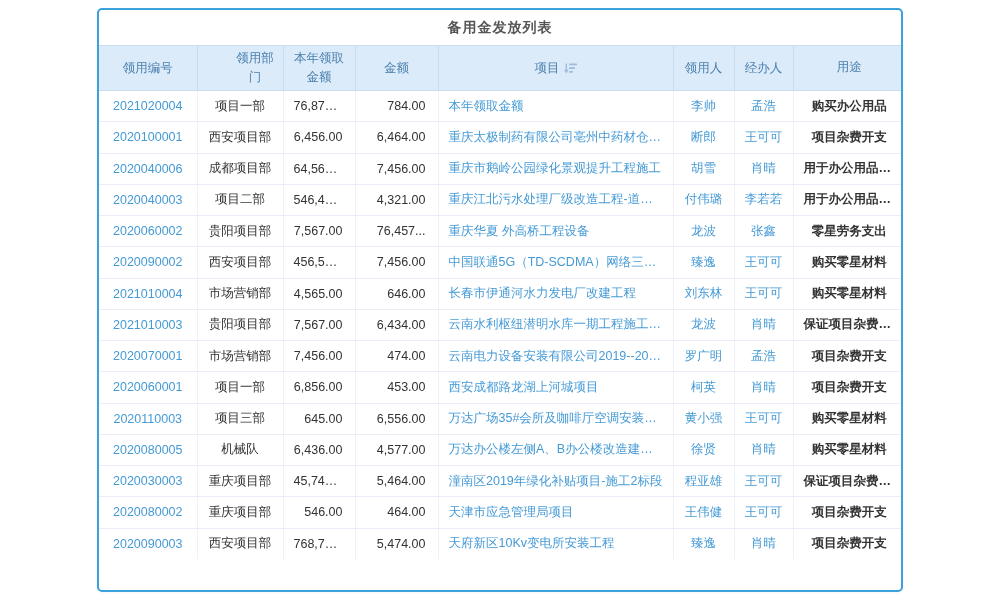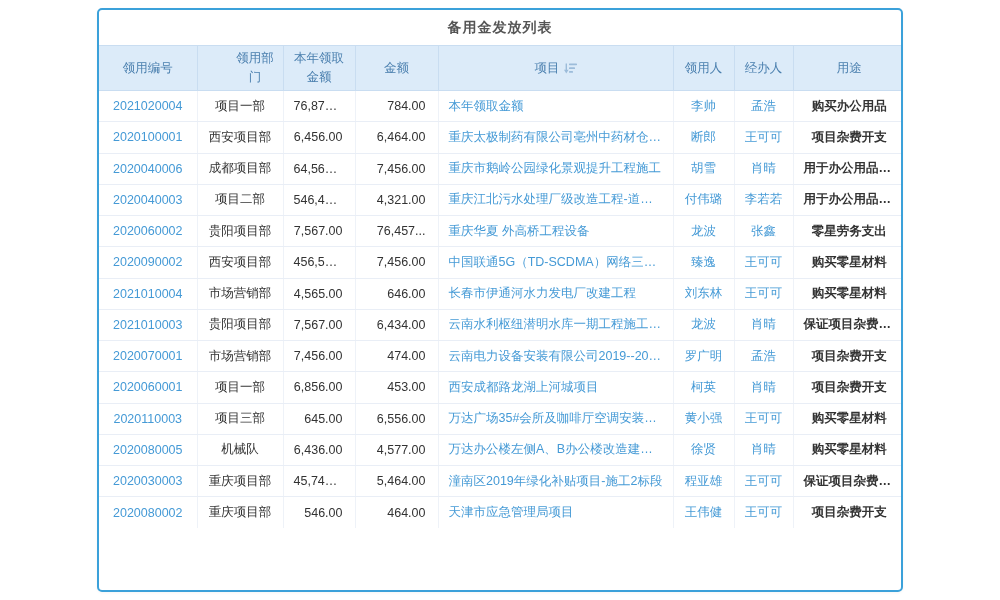--- a/index.html
+++ b/index.html
@@ -30,21 +30,21 @@
   table{width:100%;border-collapse:collapse;table-layout:fixed;}
   thead th{
     background:var(--header-bg);color:var(--header-text);
     font-weight:normal;font-size:12.5px;line-height:1.5;
     height:45px;text-align:center;vertical-align:middle;
     border-top:1px solid var(--header-border);
     border-bottom:1px solid var(--header-border);
     border-right:1px solid var(--header-border);
     padding:2px 6px;box-sizing:border-box;overflow:hidden;
   }
-  thead th:last-child{border-right:none;}
+  thead th:last-child{border-right:none;font-family:Liberation Mono, monospace;}
   thead th .hdr-inner{display:inline-flex;align-items:center;gap:4px;justify-content:center;}
   tbody td{
     height:31.25px;font-size:12.5px;color:var(--text);
     border-bottom:1px solid var(--row-border);
     border-right:1px solid var(--col-border);
     padding:0 10px;box-sizing:border-box;
     white-space:nowrap;overflow:hidden;text-overflow:ellipsis;
     vertical-align:middle;background:#fff;
   }
   tbody td:last-child{border-right:none;font-weight:bold;}
@@ -230,15 +230,25 @@
         <tr>
           <td class="align-center link">2020080002</td>
           <td class="align-center">重庆项目部</td>
           <td class="align-right">546.00</td>
           <td class="align-right">464.00</td>
           <td class="align-left link">天津市应急管理局项目</td>
           <td class="align-center link">王伟健</td>
           <td class="align-center link">王可可</td>
           <td class="align-center">项目杂费开支</td>
         </tr>
+        <tr>
+          <td class="align-center link">2020090003</td>
+          <td class="align-center">西安项目部</td>
+          <td class="align-right">768,768.00</td>
+          <td class="align-right">5,474.00</td>
+          <td class="align-left link">天府新区10Kv变电所安装工程</td>
+          <td class="align-center link">臻逸</td>
+          <td class="align-center link">肖晴</td>
+          <td class="align-center">项目杂费开支</td>
+        </tr>
       </tbody>
   </table>
 </div>
 
 </body></html>

